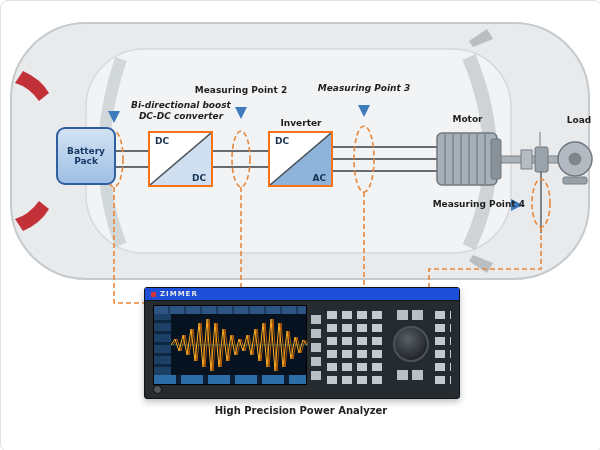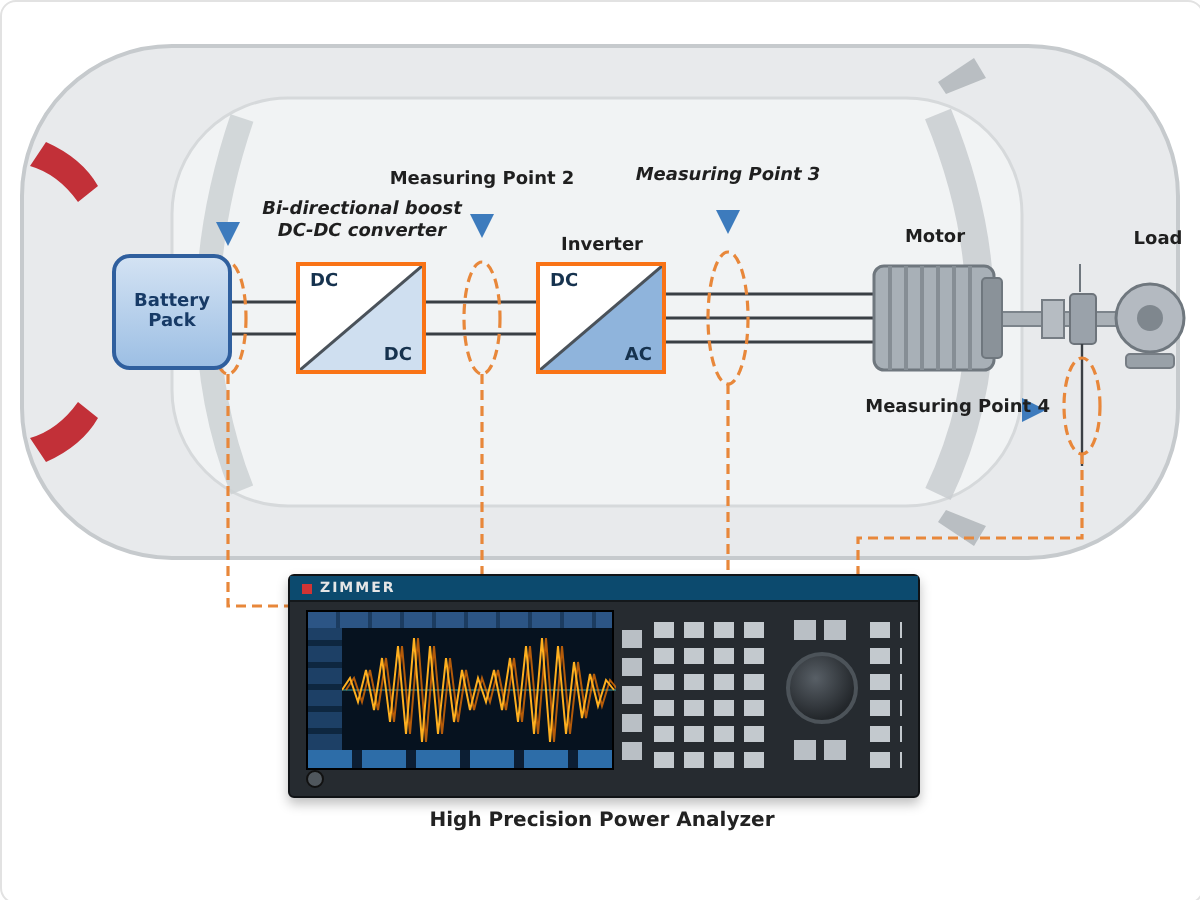--- a/index.html
+++ b/index.html
@@ -33,21 +33,21 @@
   }
   .conv .tin{left:5px;top:3px;}
   .conv .tout{right:5px;bottom:2px;}
   
   .analyzer{
     position:absolute;left:143px;top:286px;width:314px;height:110px;
     background:#262b30;border:1px solid #101316;border-radius:3px;
     box-shadow:0 3px 6px rgba(0,0,0,.25);
   }
   .brandbar{
-    position:absolute;left:0;top:0;right:0;height:13px;background:#0c4a6e;
+    position:absolute;left:0;top:0;right:0;height:13px;background:#1d4ed8;
     border-bottom:1px solid #14181b;display:flex;align-items:center;
     padding:0 6px;box-sizing:border-box;gap:4px;
   }
   .brandlogo{width:5px;height:5px;background:#d23434;display:inline-block;}
   .brandname{font-size:7px;font-weight:bold;color:#e6e6e6;letter-spacing:1px;}
   .screen{
     position:absolute;left:8px;top:17px;width:154px;height:80px;
     background:#06121f;border:1px solid #000;box-sizing:border-box;
   }
   .menubar{position:absolute;left:0;top:0;right:0;height:8px;

